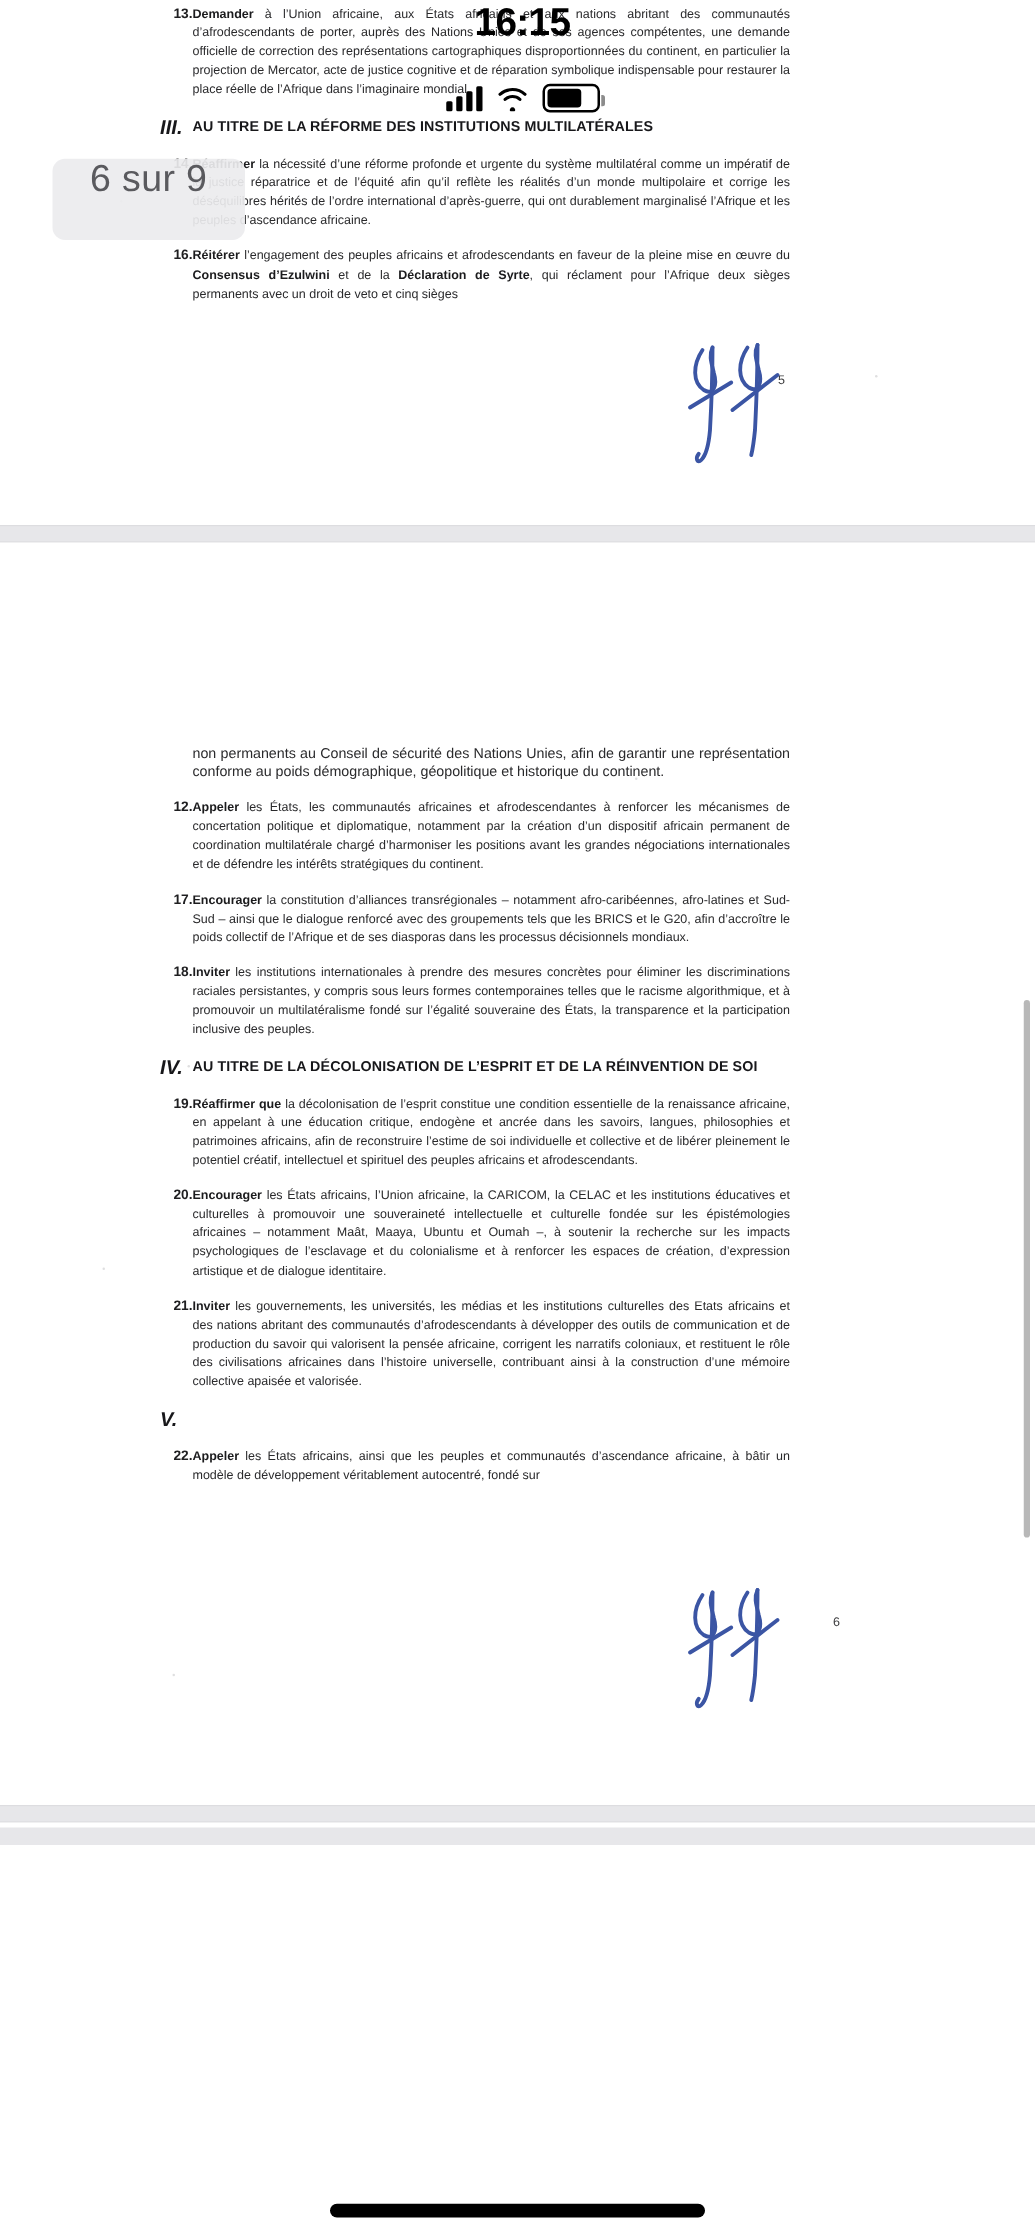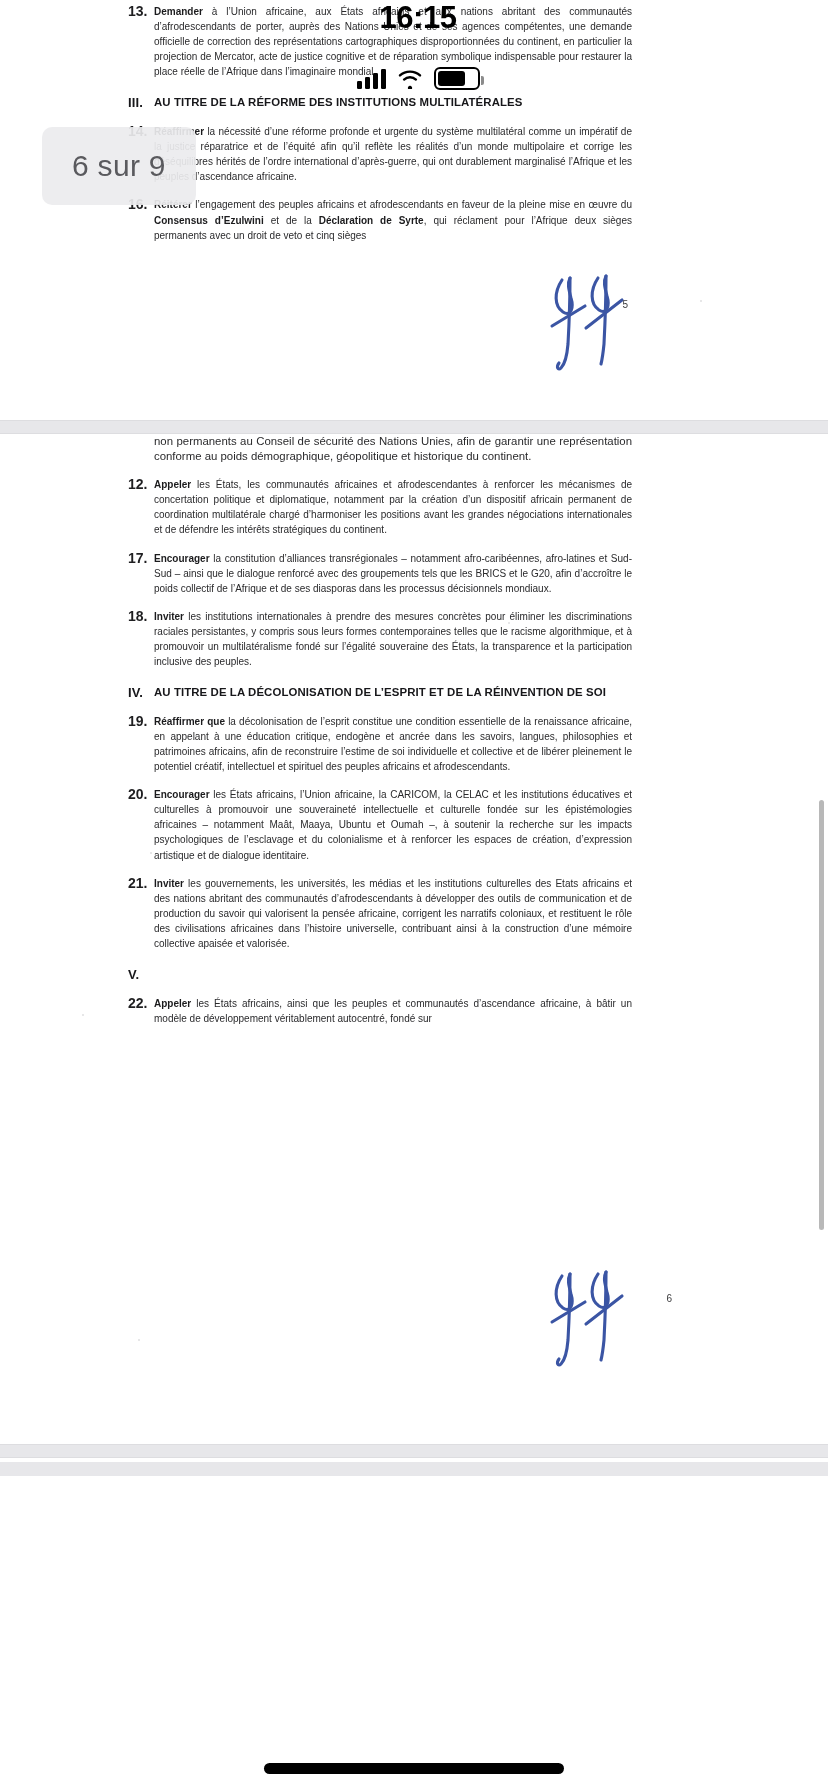--- a/index.html
+++ b/index.html
@@ -65,22 +65,22 @@
 
   .num-item {
     display: flex;
     margin-bottom: 13px;
   }
   .num-item .num {
     flex: 0 0 auto;
     width: 26px;
     font-weight: bold;
     color: #1f1f21;
-    text-align: left;
-    font-size: 14px;
+    text-align: right;
+    font-size: 11px;
     line-height: 15.1px;
   }
   .num-item .body {
     flex: 1 1 auto;
     text-align: justify;
     font-size: 10px;
     line-height: 15.1px;
     color: #2a2a2c;
   }
   .num-item .body b { color: #1b1b1d; font-weight: bold; }
@@ -100,21 +100,22 @@
     font-weight: bold;
     color: #17171a;
     margin: 16px 0 13px 0;
     font-size: 11.4px;
     line-height: 15.6px;
     letter-spacing: 0.1px;
   }
   .section-head .roman {
     flex: 0 0 auto;
     width: 26px;
-    font-size: 13px;
+    font-size: 16px;
+    font-style: italic;
   }
   .section-head .head-txt {
     flex: 1 1 auto;
   }
   .section-head.wide .roman { width: 44px; }
 
   .head-line2 { display:block; }
 
   
   .signature {
@@ -207,25 +208,25 @@
     background: #000;
     border-radius: 3px;
   }
 
   
   .page-pill {
     position: absolute;
     left: 42px;
     top: 127px;
     min-width: 150px;
-    height: 78px;
+    height: 65px;
     background: rgba(236,236,238,0.92);
     border-radius: 10px;
     display: flex;
-    align-items: center;
+    align-items: flex-start;
     justify-content: center;
     padding: 0 30px;
     z-index: 35;
   }
   .page-pill span {
     font-size: 30px;
     color: #5a5a5e;
     font-family: "Liberation Sans", sans-serif;
     letter-spacing: 0.3px;
   }
@@ -301,21 +302,21 @@
       </svg>
       <div class="page-num" style="right:200px; bottom:110px;">5</div>
 
       <div class="speck" style="left:96px; top:160px;"></div>
       <div class="speck" style="left:700px; top:300px;"></div>
     </div>
 
     <div class="page-gap"></div>
 
     <div class="page page-two">
-      <div class="page-body" style="">
+      <div class="page-body" style="padding-top:162px;">
 
         <div class="plain-para">non permanents au Conseil de sécurité des Nations Unies, afin de garantir une représentation conforme au poids démographique, géopolitique et historique du continent.</div>
 
         <div class="num-item">
           <div class="num">12.</div>
           <div class="body"><b>Appeler</b><span> les États, les communautés africaines et afrodescendantes à renforcer les mécanismes de concertation politique et diplomatique, notamment par la création d’un dispositif africain permanent de coordination multilatérale chargé d’harmoniser les positions avant les grandes négociations internationales et de défendre les intérêts stratégiques du continent.</span></div>
         </div>
 
         <div class="num-item">
           <div class="num">17.</div>

